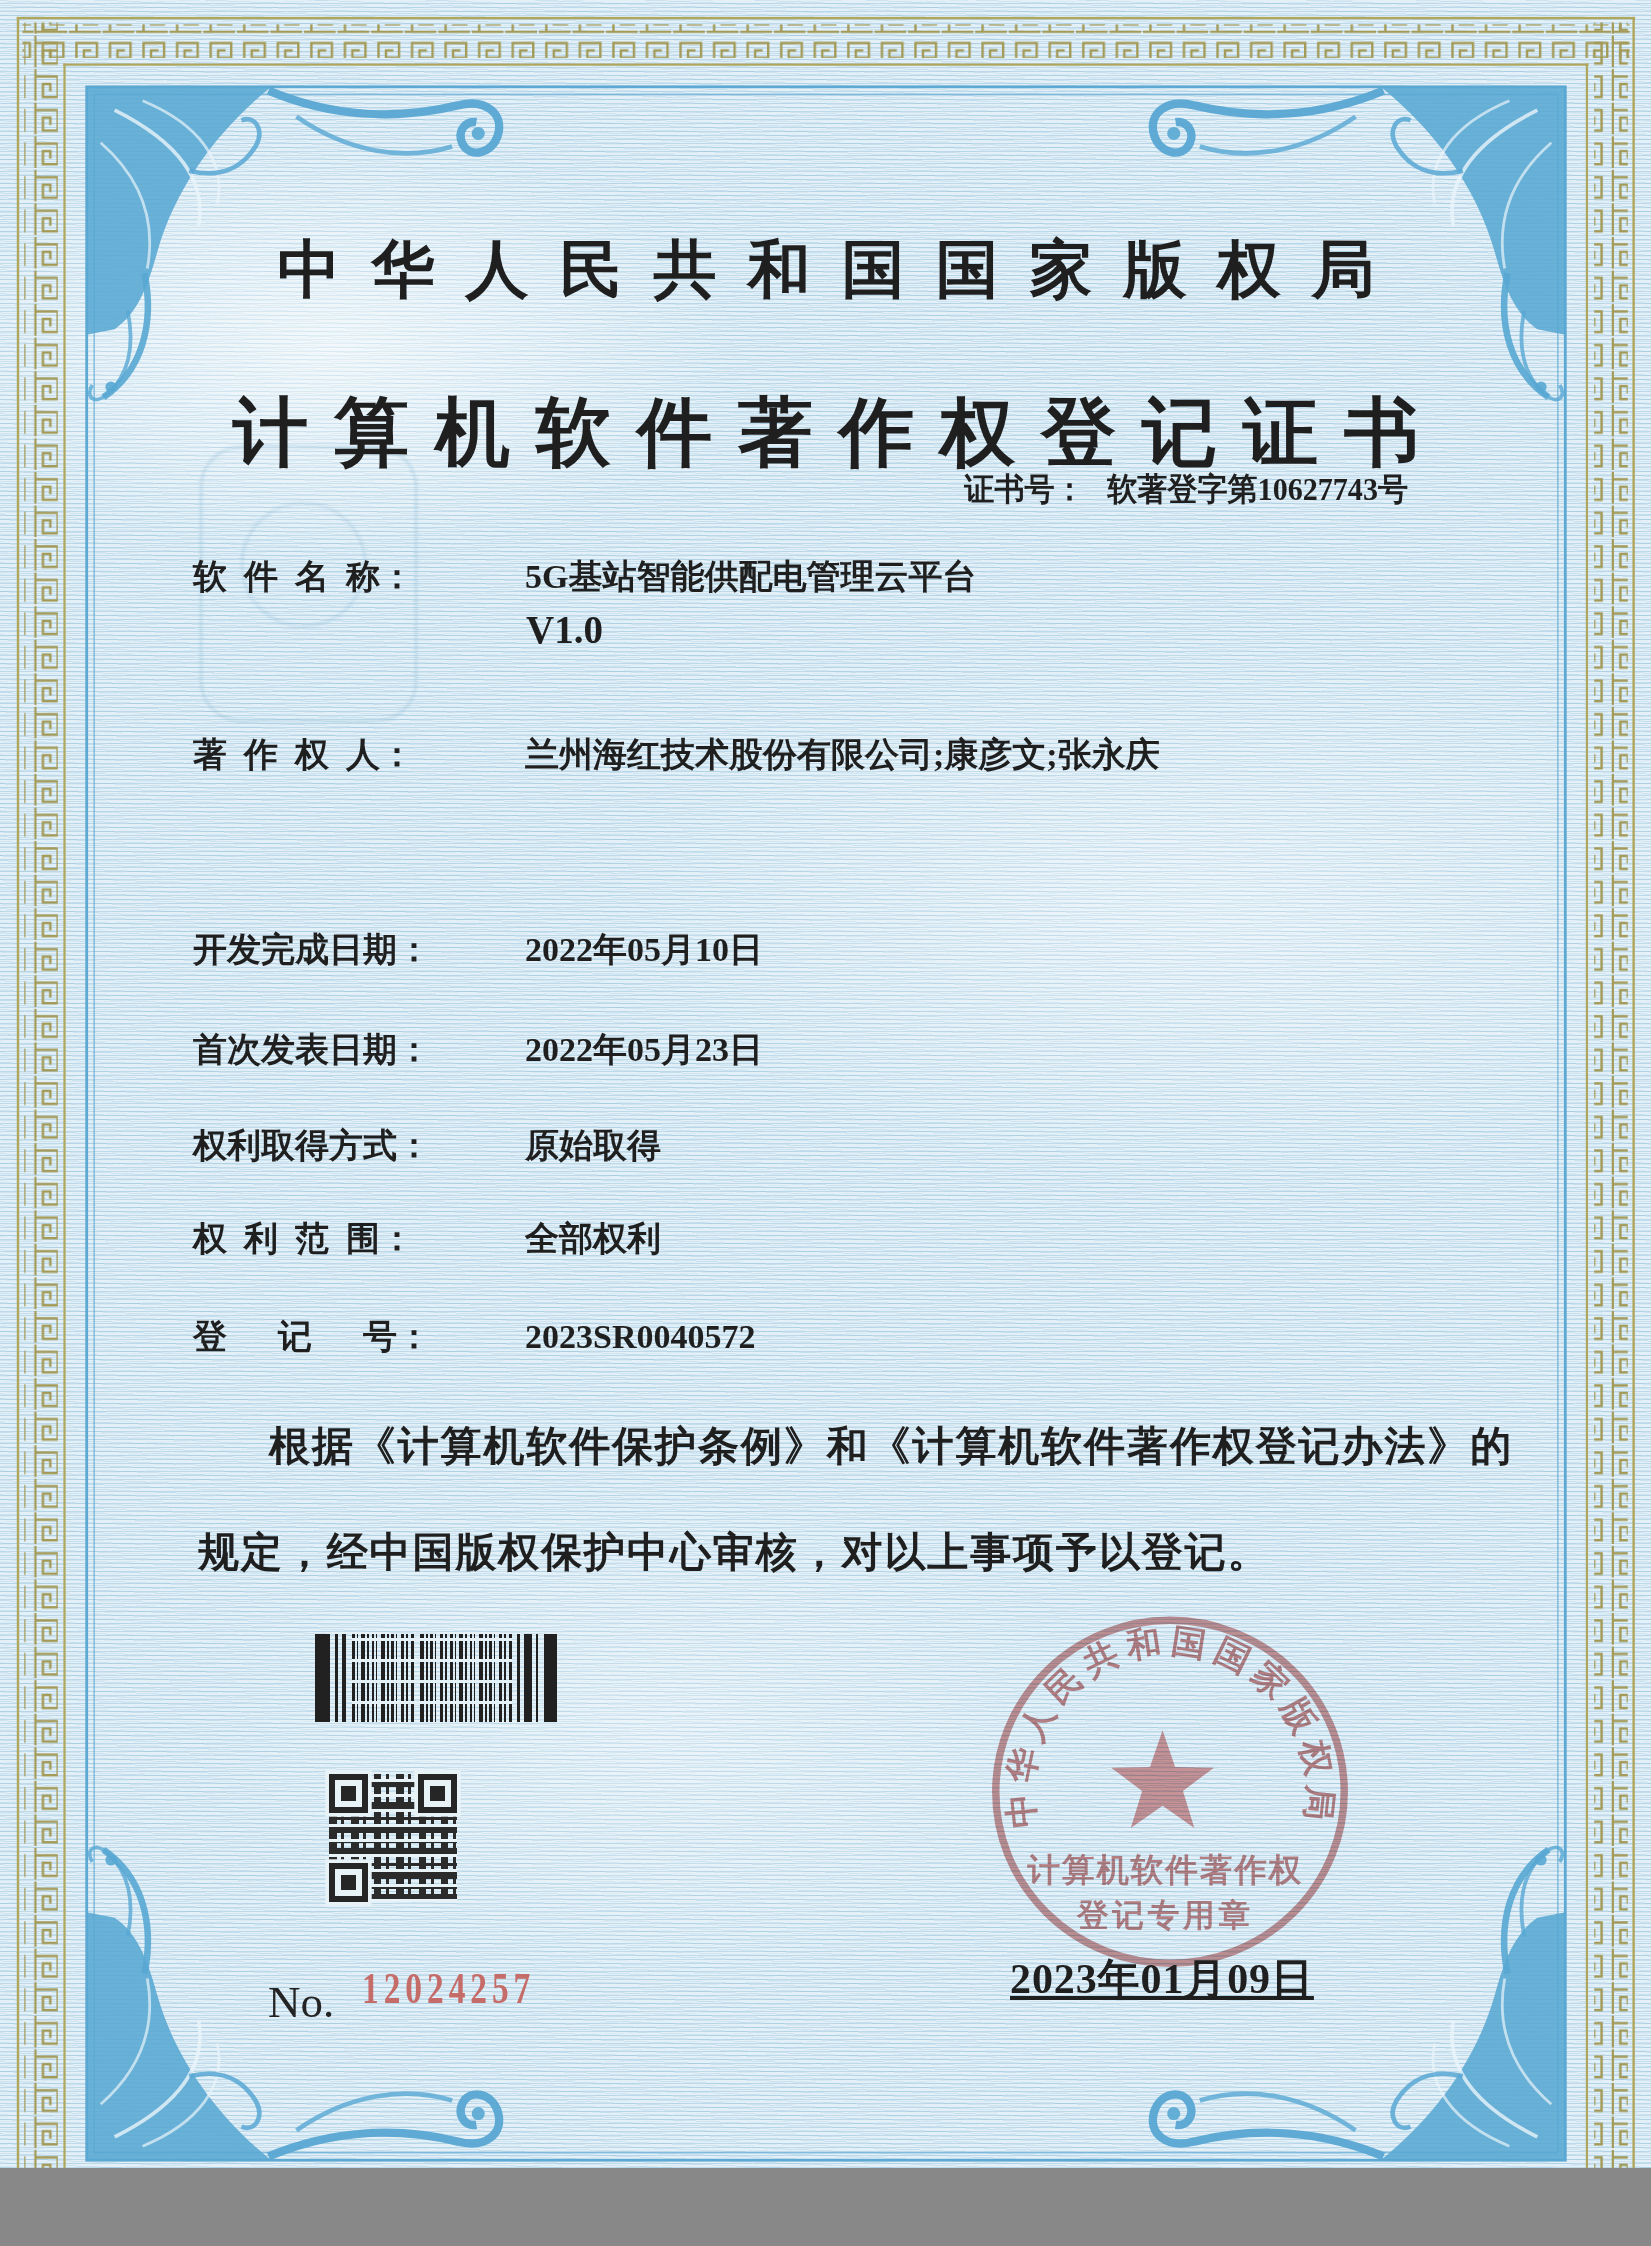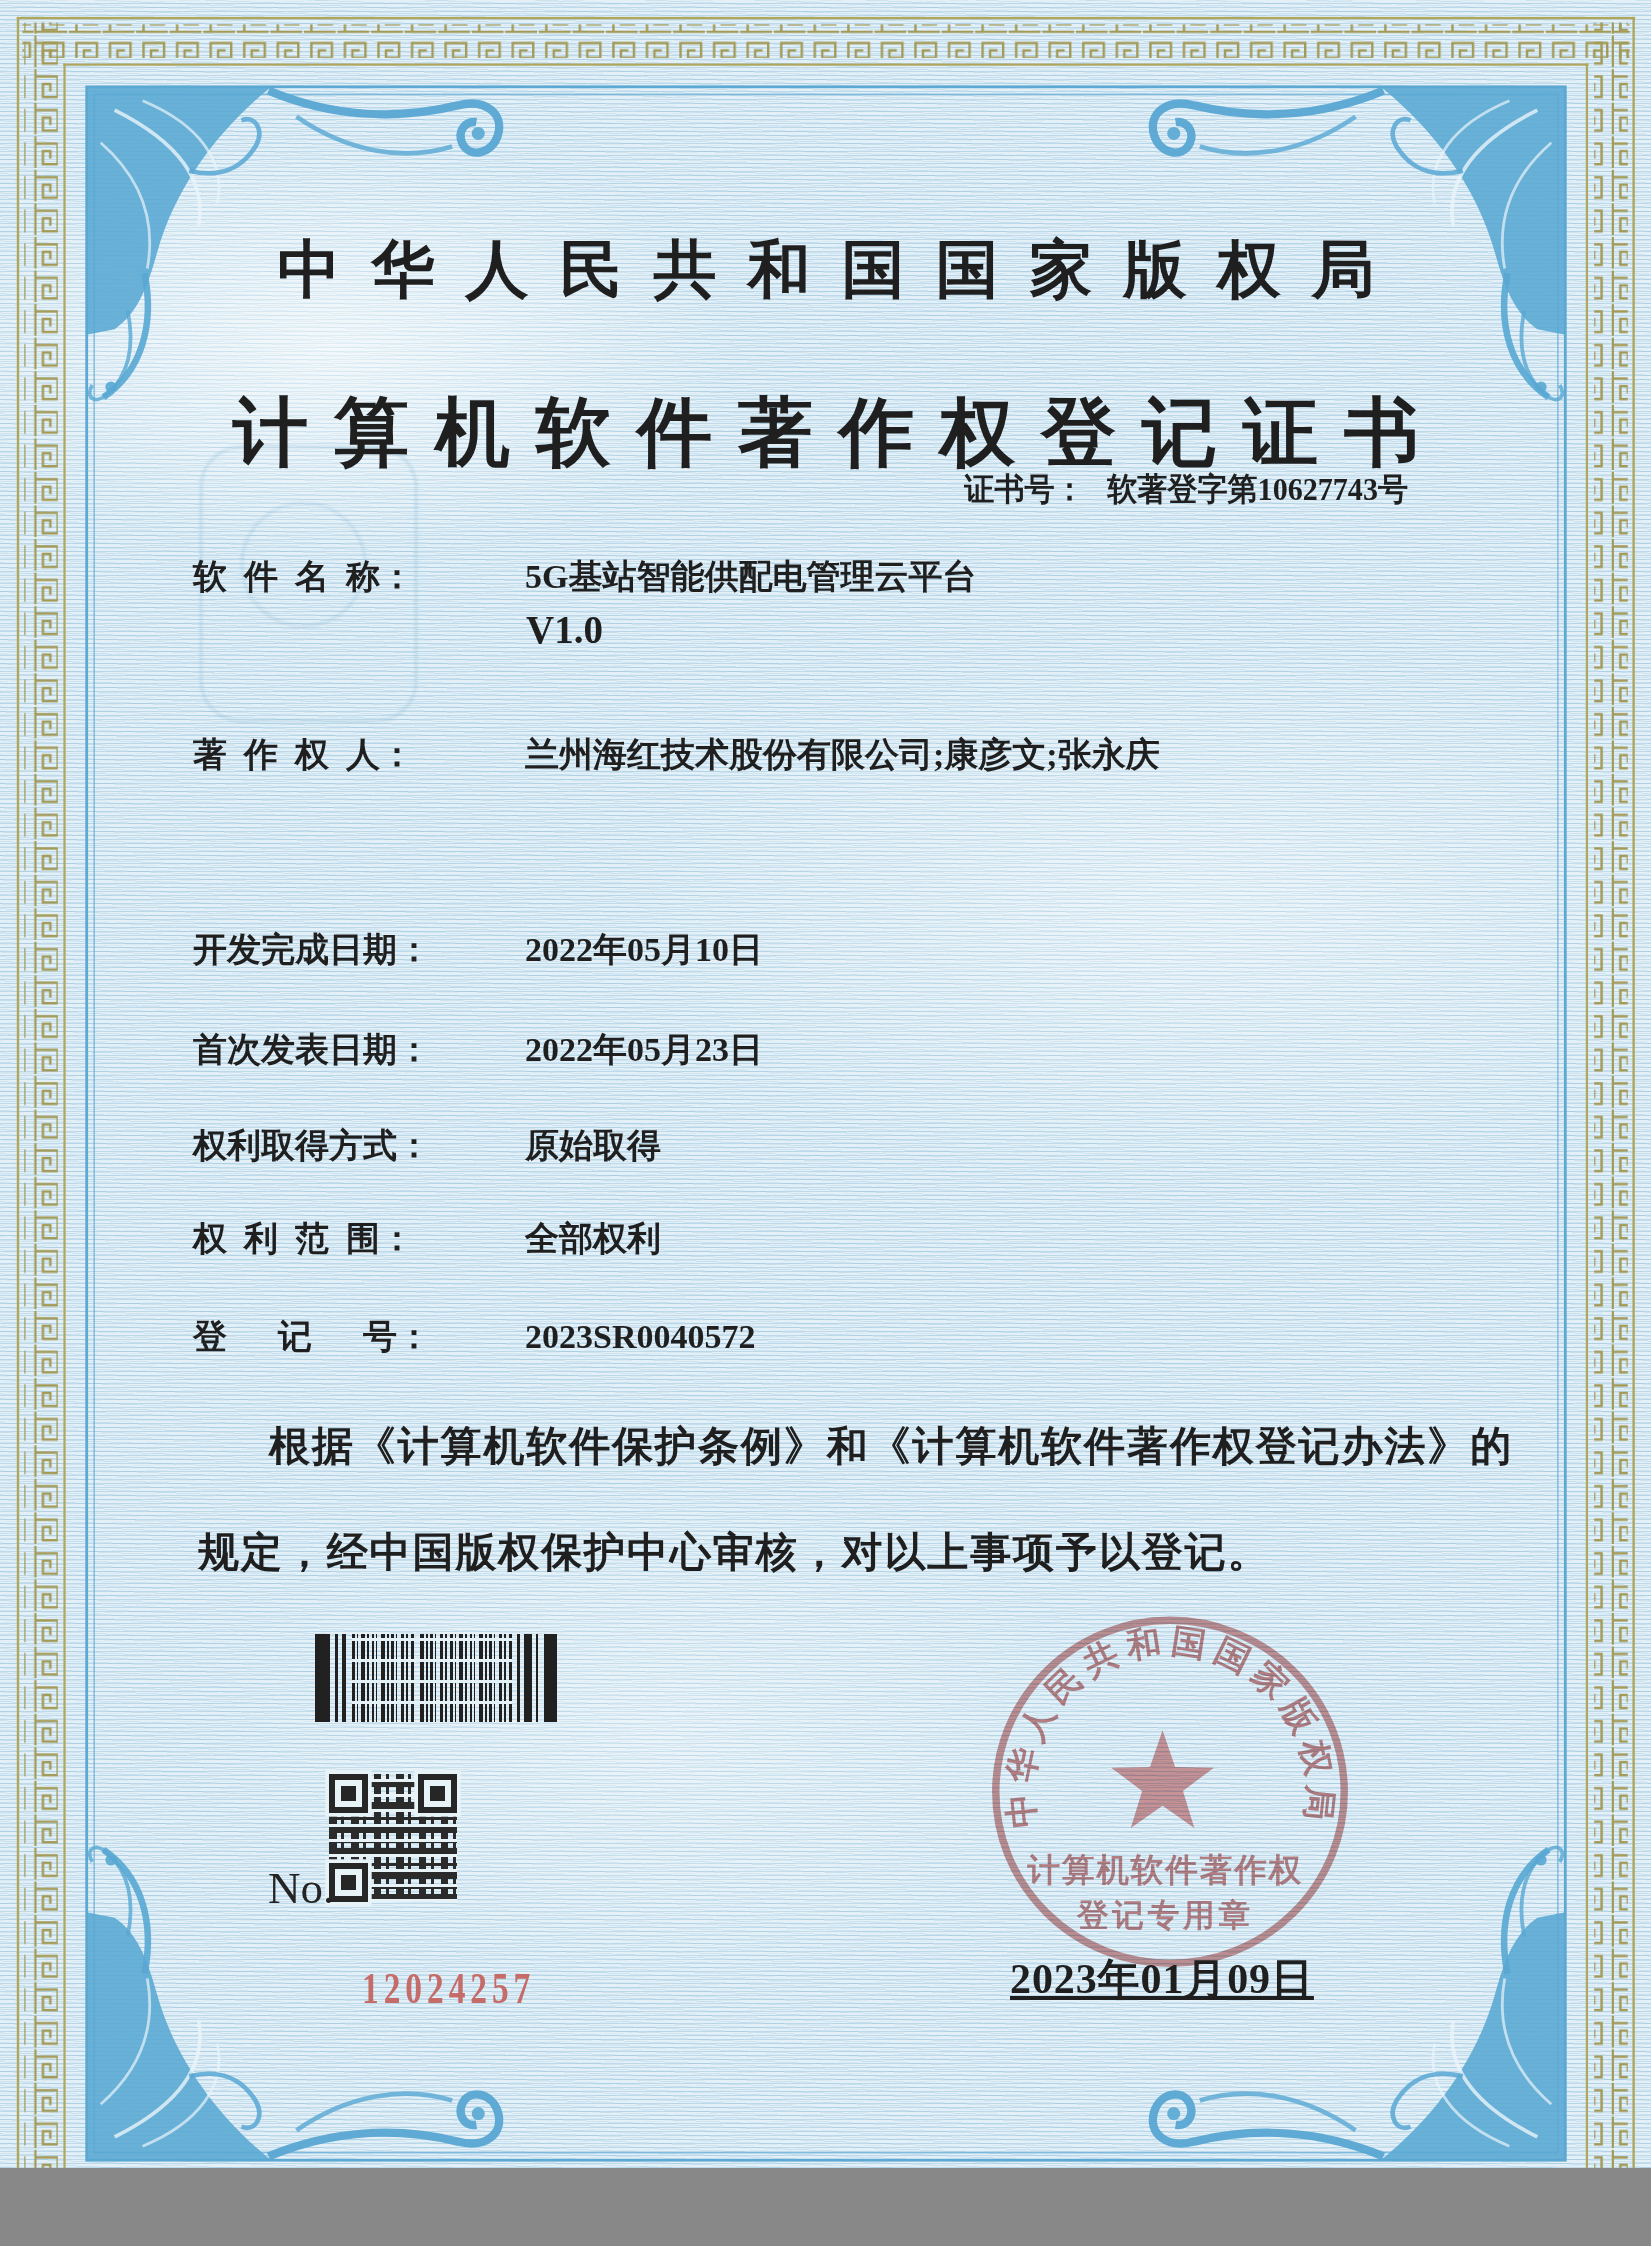--- a/index.html
+++ b/index.html
@@ -56,21 +56,21 @@
     left:329px; top:1774px; width:128px; height:128px;
     background-image:
       repeating-linear-gradient(0deg, #e8f3f8 0 2.8px, rgba(0,0,0,0) 2.8px 15px),
       repeating-linear-gradient(90deg, #2b2b2b 0 7.5px, rgba(0,0,0,0) 7.5px 12px, #2b2b2b 12px 15px, rgba(0,0,0,0) 15px 22.4px),
       repeating-linear-gradient(0deg, #2b2b2b 0 8.4px, rgba(0,0,0,0) 8.4px 13px, #2b2b2b 13px 16px, rgba(0,0,0,0) 16px 23px);
   }
   .finder{position:absolute; width:39px; height:39px; border:6.5px solid #262626;
     background:#e8f3f8; box-sizing:border-box; box-shadow:0 0 0 3.7px #e8f3f8;}
   .finder .dot{position:absolute; left:5.6px; top:5.6px; width:15px; height:15px; background:#262626;}
   .f-tl{left:0; top:0;} .f-tr{right:0; top:0;} .f-bl{left:0; bottom:0;}
-  .no-prefix{left:268px; top:1866px; font-size:45px; color:#242424; line-height:1;}
+  .no-prefix{left:268px; top:1980px; font-size:45px; color:#242424; line-height:1;}
   .no-number{
     left:362px; top:1967px; font-size:44px; font-weight:600; color:#c4625e; line-height:1;
     letter-spacing:6.5px; transform:scaleX(.76); transform-origin:left center; opacity:.92;
   }
   .issue-date{left:1010px; top:1958px; font-size:42px; font-weight:800; line-height:1; letter-spacing:0.9px;text-decoration:underline;}
   .seal{left:979px; top:1609px; mix-blend-mode:multiply; opacity:.92;}
   .watermark{
     left:200px; top:446px; width:213px; height:272px;
     border:2.8px solid rgba(140,185,215,.45); border-radius:41px; filter:blur(1.4px);
   }

